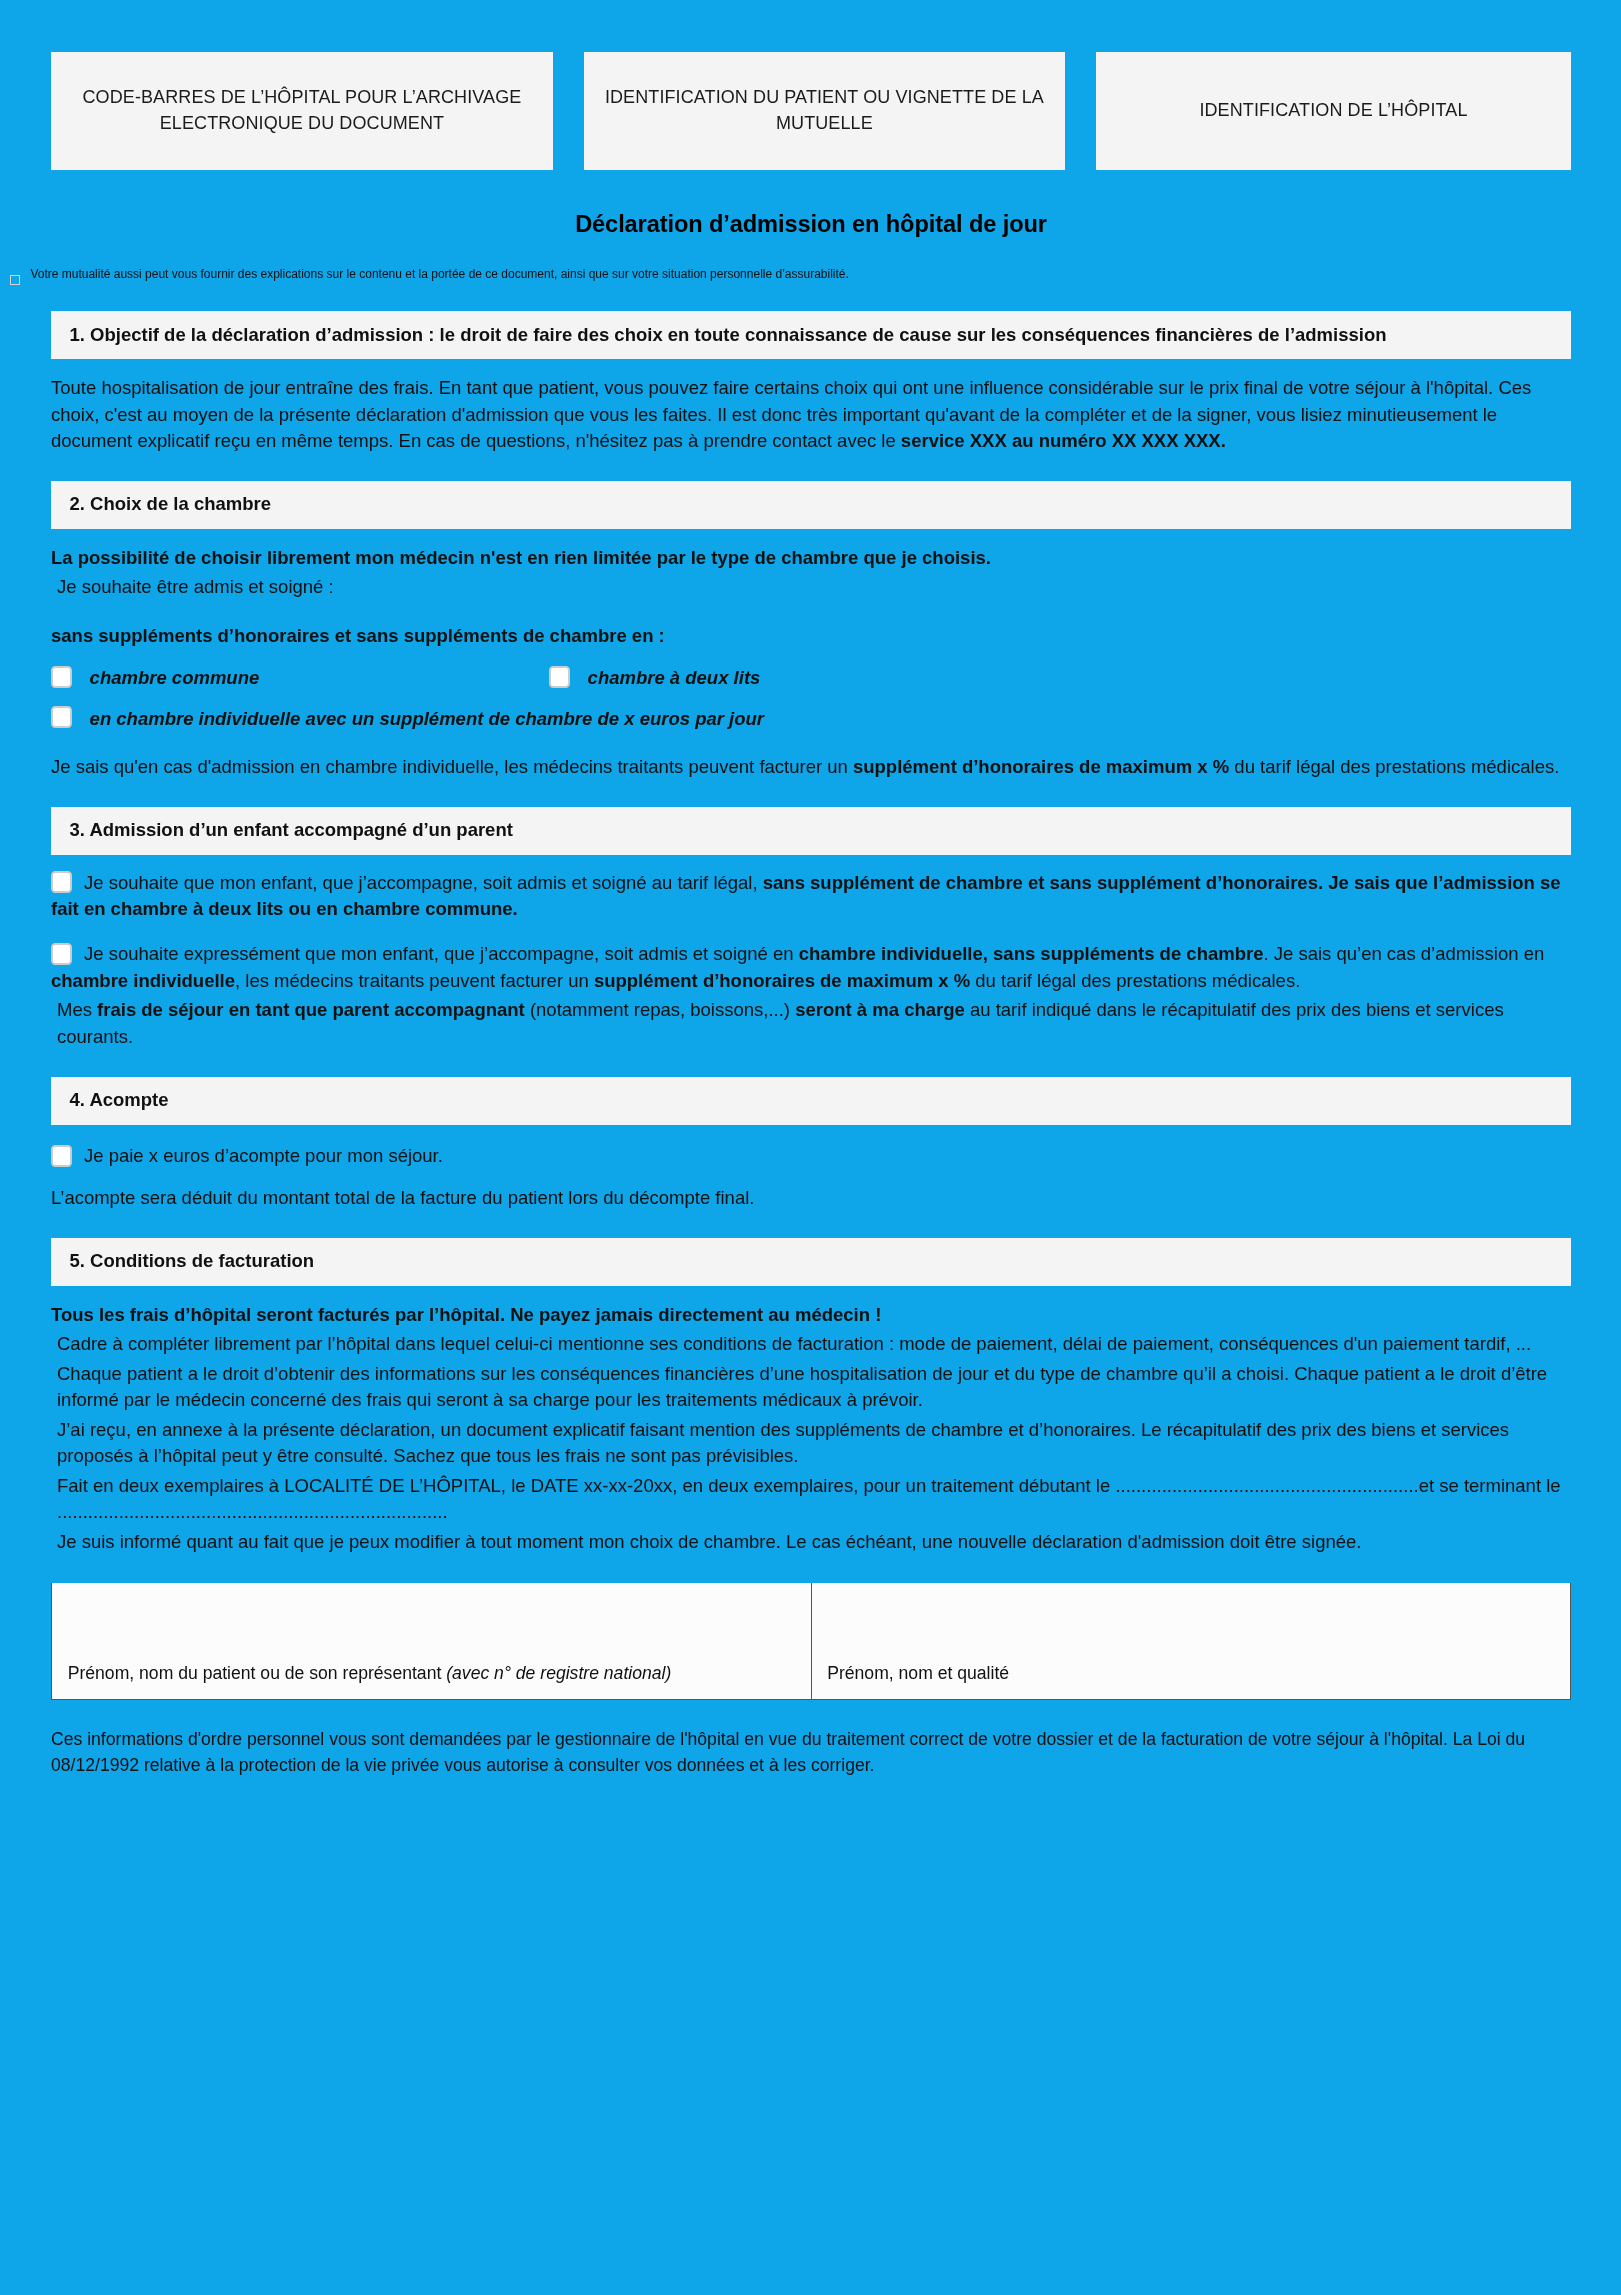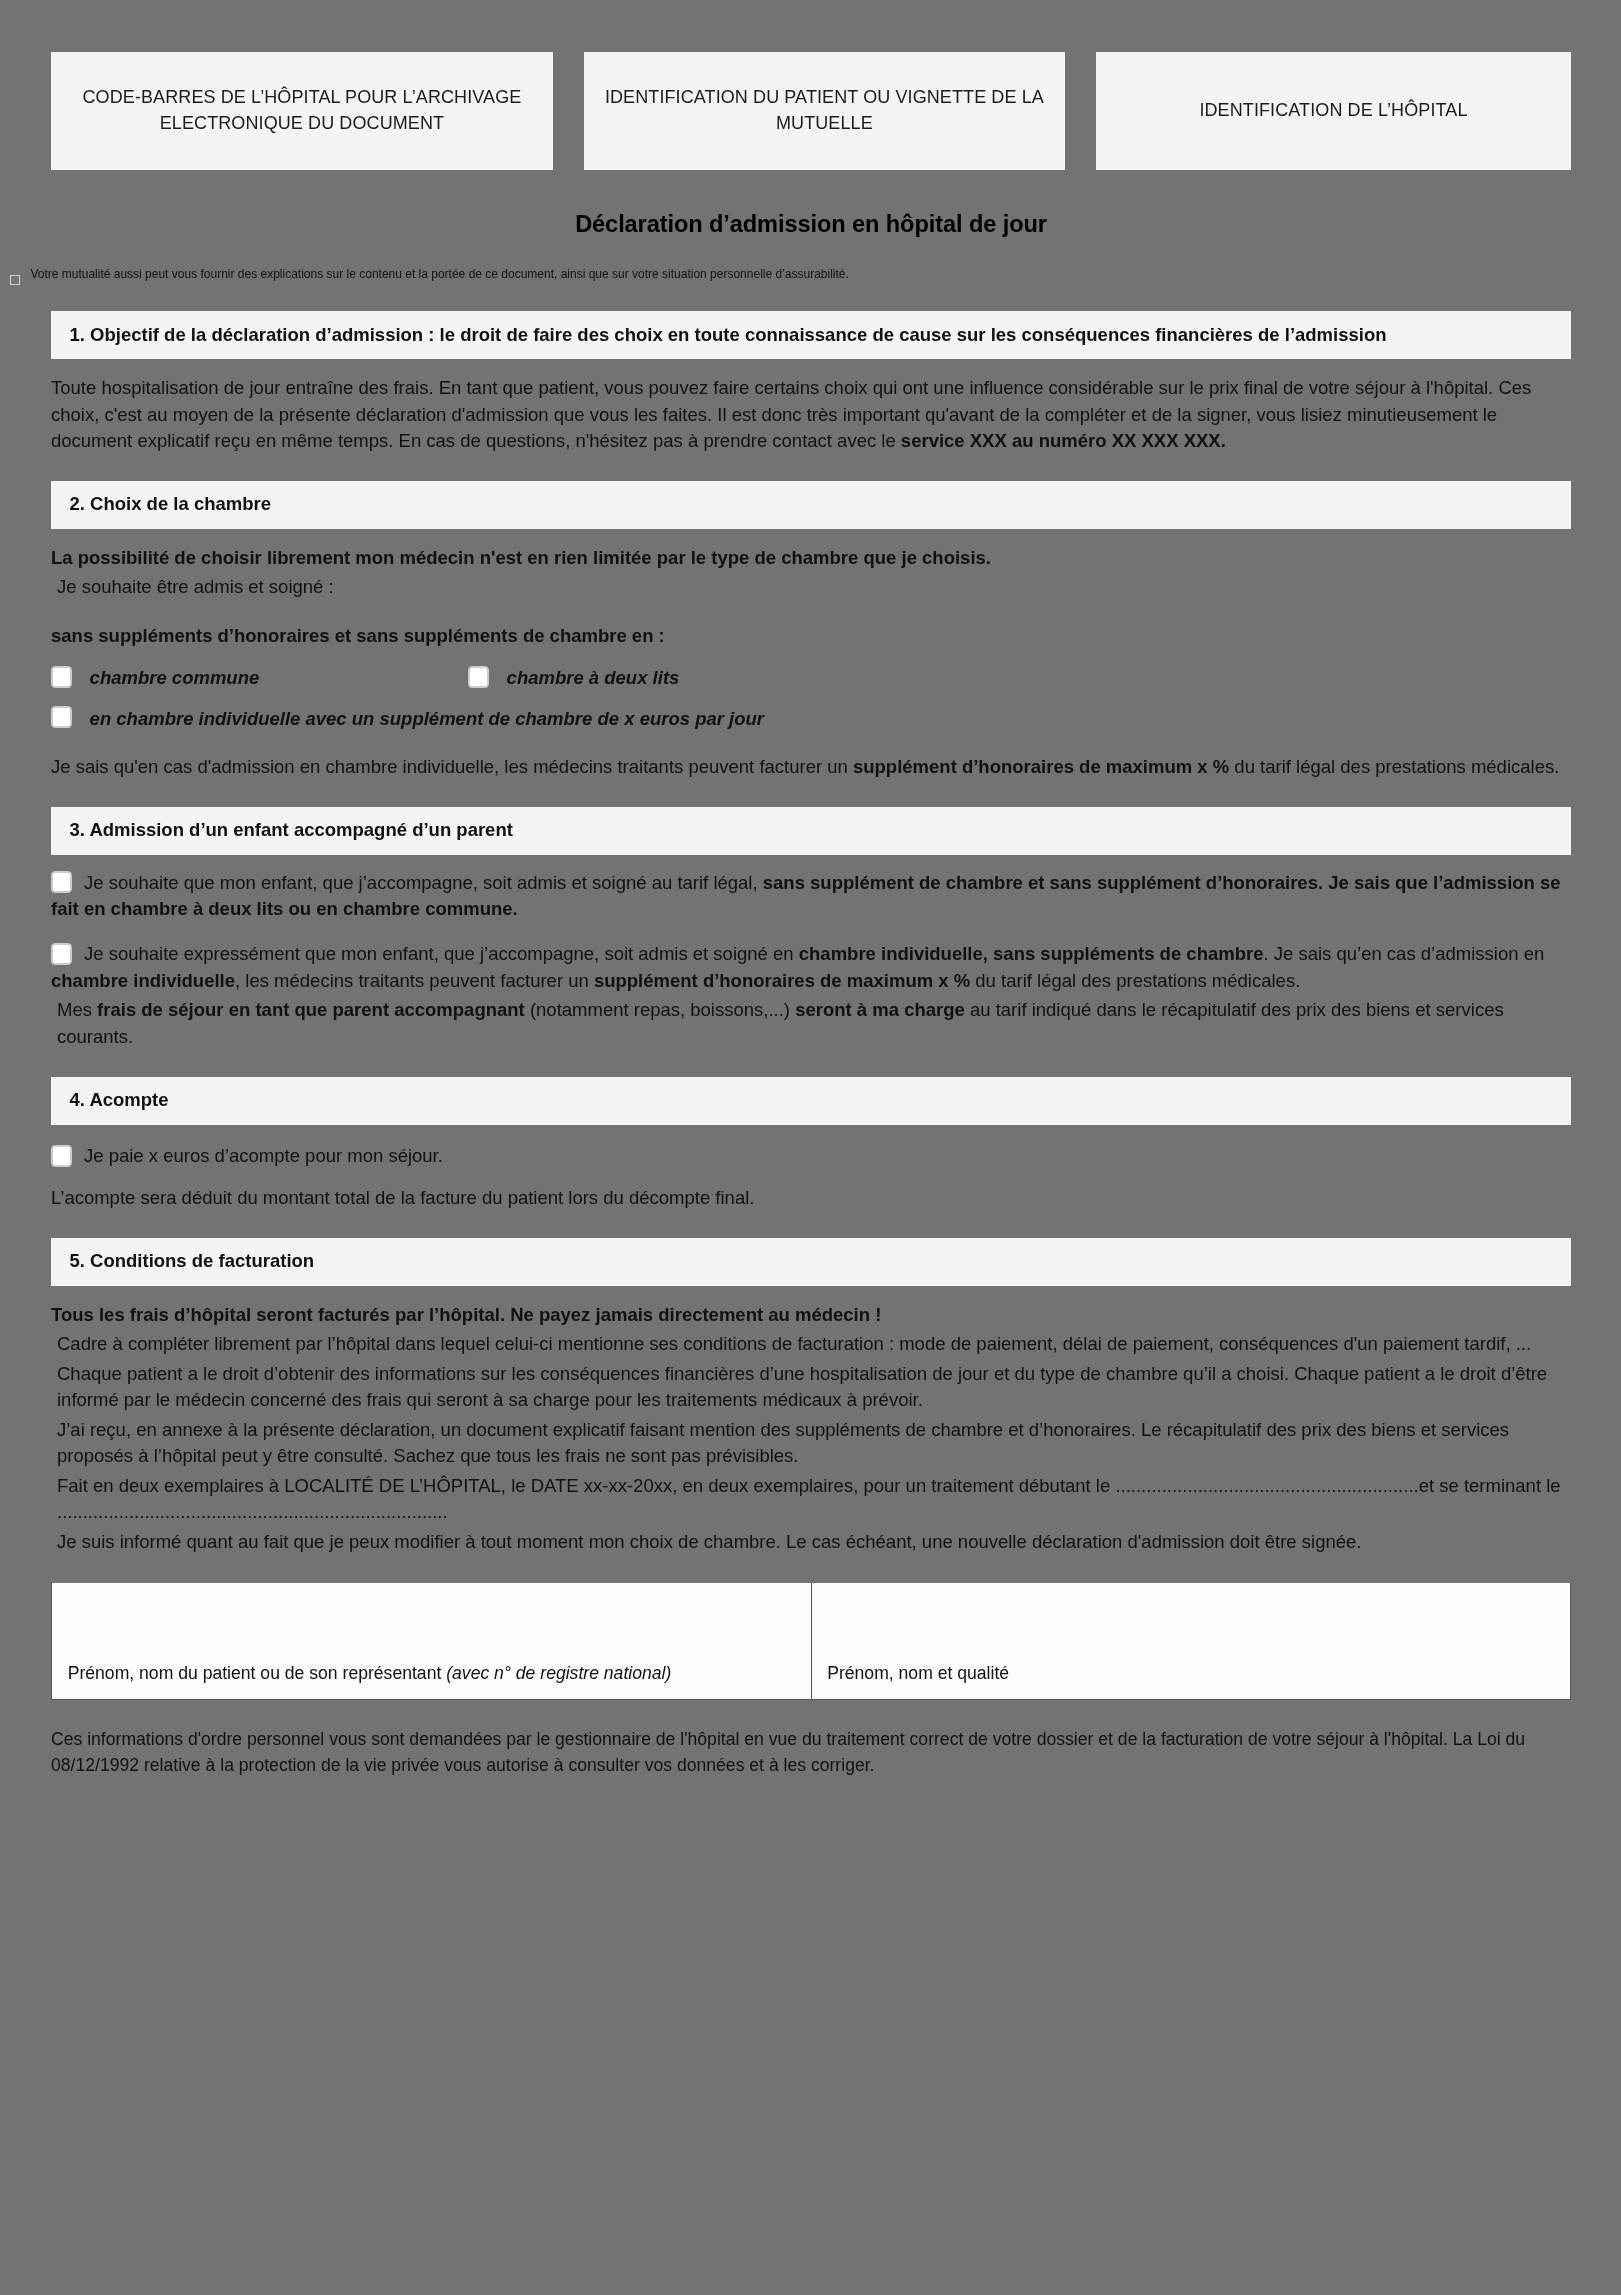--- a/index.html
+++ b/index.html
@@ -10,21 +10,21 @@
   body {
     width: 1622px;
     font-family: "Liberation Sans", sans-serif;
     color: #111111;
     -webkit-font-smoothing: antialiased;
   }
   .page {
     width: 1622px;
     min-height: 2295px;
     position: relative;
-    background: #737373;
+    background: #0ea5e9;
     box-sizing: border-box;
     padding: 0 51px;
   }
 
   
   .header-row {
     display: flex;
     gap: 31px;
     padding-top: 52px;
   }
@@ -130,21 +130,21 @@
     align-items: flex-start;
   }
   .cb-opt .lbl {
     font-size: 18.5px;
     font-weight: bold;
     font-style: italic;
     line-height: 1.2;
     margin-left: 17.6px;
     margin-top: 1.4px;
   }
-  .cb-opt.op1 { width: 417px; }
+  .cb-opt.op1 { width: 498px; }
 
   .cb-block {
     margin-top: 15px;
     font-size: 18.5px;
     line-height: 1.44;
   }
   .cb-block .cb {
     float: left;
     margin-right: 12px;
     margin-top: 1.9px;

